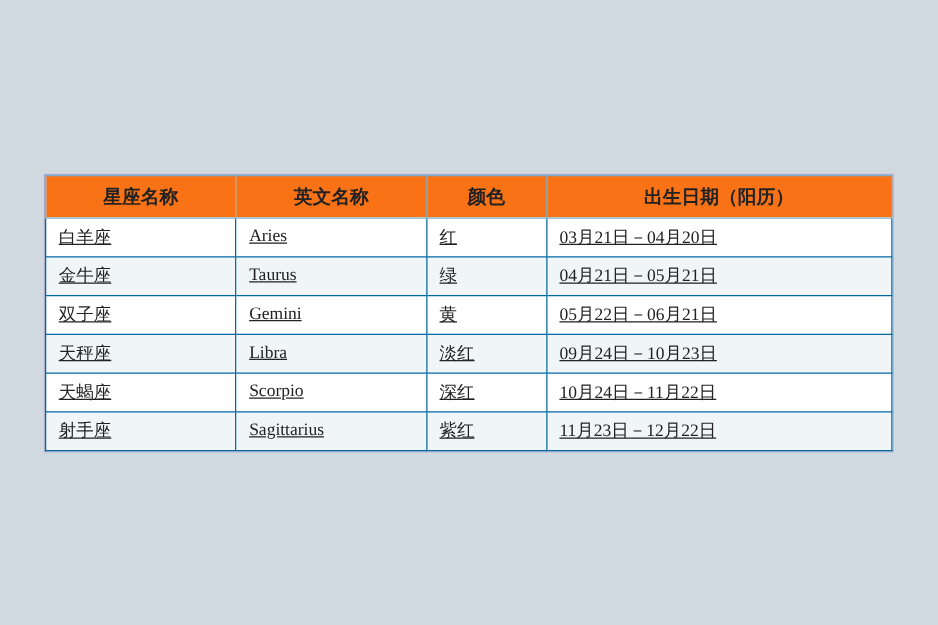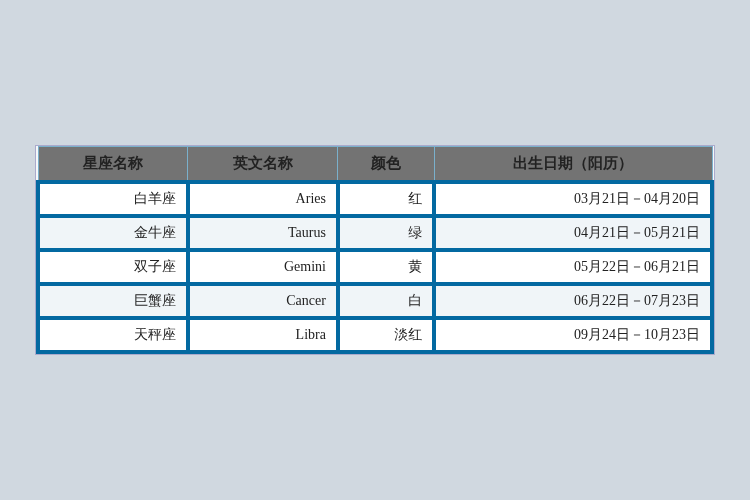--- a/index.html
+++ b/index.html
@@ -15,42 +15,43 @@
     .table-container {
       background: #f5f8fa;
       border: 1px solid #aac;
       width: 680px;
     }
     table {
       width: 100%;
       border-collapse: collapse;
     }
     thead tr {
-      background-color: #737373;
+      background-color: #f97316;
     }
     thead th {
       border: 1px solid #7ab0cc;
       padding: 7px 10px;
       text-align: center;
       font-size: 15px;
       font-weight: bold;
       color: #222;
     }
     tbody tr {
       background-color: #ffffff;
     }
     tbody tr:nth-child(even) {
       background-color: #f0f5f8;
     }
     tbody td {
-      border: 4px solid #0369a1;
+      border: 1px solid #0369a1;
       padding: 6px 10px;
-      text-align: right;
+      text-align: left;
       font-size: 14px;
       color: #222;
+      text-decoration: underline;
     }
     tbody td:first-child {
       font-size: 14px;
     }
     tbody td:nth-child(2) {
       font-style: normal;
     }
   </style>
 </head>
 <body>
@@ -80,26 +81,32 @@
           <td>绿</td>
           <td>04月21日－05月21日</td>
         </tr>
         <tr>
           <td>双子座</td>
           <td>Gemini</td>
           <td>黄</td>
           <td>05月22日－06月21日</td>
         </tr>
         <tr>
-          <td>巨蟹座</td>
-          <td>Cancer</td>
-          <td>白</td>
-          <td>06月22日－07月23日</td>
-        </tr>
-        <tr>
           <td>天秤座</td>
           <td>Libra</td>
           <td>淡红</td>
           <td>09月24日－10月23日</td>
+        </tr>
+        <tr>
+          <td>天蝎座</td>
+          <td>Scorpio</td>
+          <td>深红</td>
+          <td>10月24日－11月22日</td>
+        </tr>
+        <tr>
+          <td>射手座</td>
+          <td>Sagittarius</td>
+          <td>紫红</td>
+          <td>11月23日－12月22日</td>
         </tr>
       </tbody>
   </table>
 </div>
 
 </body></html>

